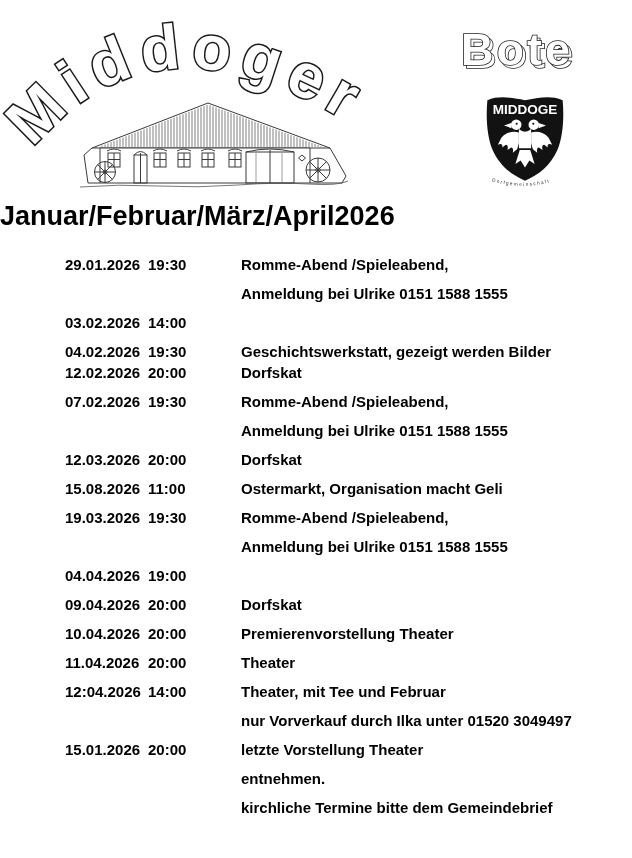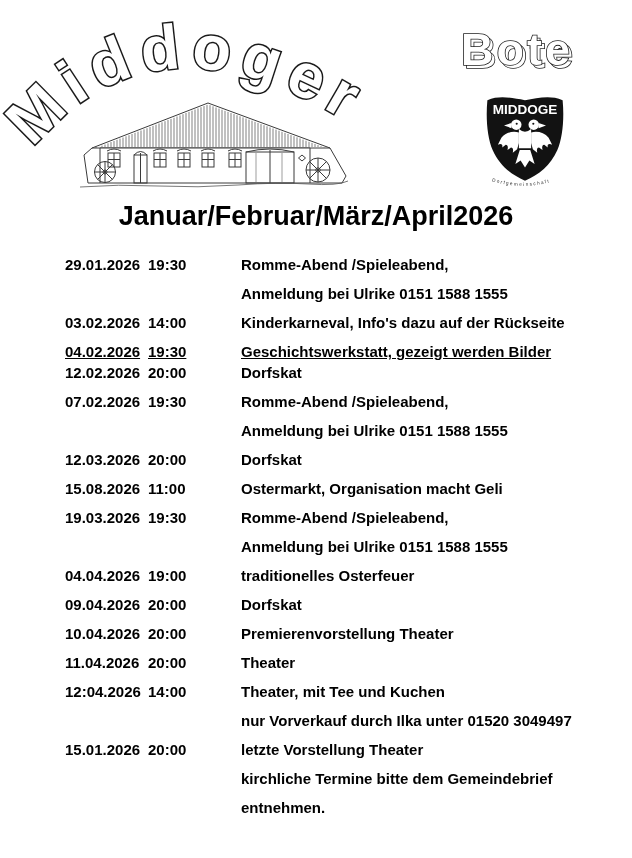--- a/index.html
+++ b/index.html
@@ -17,29 +17,29 @@
     fill:#ffffff;stroke:#1a1a1a;stroke-width:3;paint-order:stroke;
   }
   .bote-text{
     font-weight:bold;font-size:45px;letter-spacing:3px;
     fill:#ffffff;stroke:#1a1a1a;stroke-width:1.6;paint-order:stroke;
   }
   .badge-label{font-weight:bold;font-size:14px;fill:#ffffff;}
   .badge-arc-text{font-size:5.4px;letter-spacing:1.6px;fill:#333;}
   .page-title{
     position:absolute;top:201px;left:0;right:0;
-    text-align:center;font-size:27px;font-weight:bold;
+    text-align:left;font-size:27px;font-weight:bold;
     white-space:nowrap;
   }
   .schedule{
     position:absolute;left:65px;top:255px;right:14px;
     font-size:15px;font-weight:bold;
   }
   .row{display:flex;height:29px;line-height:19px;align-items:flex-start;}
-  .row.tight{height:21px;text-decoration:underline;}
+  .row.tight{height:21px;}
   .c-date{width:83px;flex:none;}
   .c-time{width:77px;flex:none;}
   .c-text{flex:1;white-space:nowrap;margin-left:16px;}
   .house-line{stroke:#3a3a3a;stroke-width:1;fill:none;}
   .house-fill{stroke:#3a3a3a;stroke-width:1;fill:#ffffff;}
   #roof-hatch line{stroke:#4a4a4a;stroke-width:0.7;}
 </style>
 </head>
 <body>
 
@@ -234,21 +234,20 @@
       <span class="c-text">Romme-Abend /Spieleabend,</span>
     </div>
       <div class="row">
       <span class="c-date"></span>
       <span class="c-time"></span>
       <span class="c-text">Anmeldung bei Ulrike 0151 1588 1555</span>
     </div>
       <div class="row">
       <span class="c-date">03.02.2026</span>
       <span class="c-time">14:00</span>
-      <span class="c-text">Kinderkarneval, Info's dazu auf der Rückseite</span>
     </div>
       <div class="row tight">
       <span class="c-date">04.02.2026</span>
       <span class="c-time">19:30</span>
       <span class="c-text">Geschichtswerkstatt, gezeigt werden Bilder</span>
     </div>
       <div class="row">
       <span class="c-date">12.02.2026</span>
       <span class="c-time">20:00</span>
       <span class="c-text">Dorfskat</span>
@@ -279,57 +278,56 @@
       <span class="c-text">Romme-Abend /Spieleabend,</span>
     </div>
       <div class="row">
       <span class="c-date"></span>
       <span class="c-time"></span>
       <span class="c-text">Anmeldung bei Ulrike 0151 1588 1555</span>
     </div>
       <div class="row">
       <span class="c-date">04.04.2026</span>
       <span class="c-time">19:00</span>
-      <span class="c-text">traditionelles Osterfeuer</span>
     </div>
       <div class="row">
       <span class="c-date">09.04.2026</span>
       <span class="c-time">20:00</span>
       <span class="c-text">Dorfskat</span>
     </div>
       <div class="row">
       <span class="c-date">10.04.2026</span>
       <span class="c-time">20:00</span>
       <span class="c-text">Premierenvorstellung Theater</span>
     </div>
       <div class="row">
       <span class="c-date">11.04.2026</span>
       <span class="c-time">20:00</span>
       <span class="c-text">Theater</span>
     </div>
       <div class="row">
       <span class="c-date">12:04.2026</span>
       <span class="c-time">14:00</span>
-      <span class="c-text">Theater, mit Tee und Kuchen</span>
+      <span class="c-text">Theater, mit Tee und Februar</span>
     </div>
       <div class="row">
       <span class="c-date"></span>
       <span class="c-time"></span>
       <span class="c-text">nur Vorverkauf durch Ilka unter 01520 3049497</span>
     </div>
       <div class="row">
       <span class="c-date">15.01.2026</span>
       <span class="c-time">20:00</span>
       <span class="c-text">letzte Vorstellung Theater</span>
     </div>
       <div class="row">
       <span class="c-date"></span>
       <span class="c-time"></span>
+      <span class="c-text">entnehmen.</span>
+    </div>
+      <div class="row">
+      <span class="c-date"></span>
+      <span class="c-time"></span>
       <span class="c-text">kirchliche Termine bitte dem Gemeindebrief</span>
     </div>
-      <div class="row">
-      <span class="c-date"></span>
-      <span class="c-time"></span>
-      <span class="c-text">entnehmen.</span>
-    </div>
     </div>
 
 </div>
 
 </body></html>

